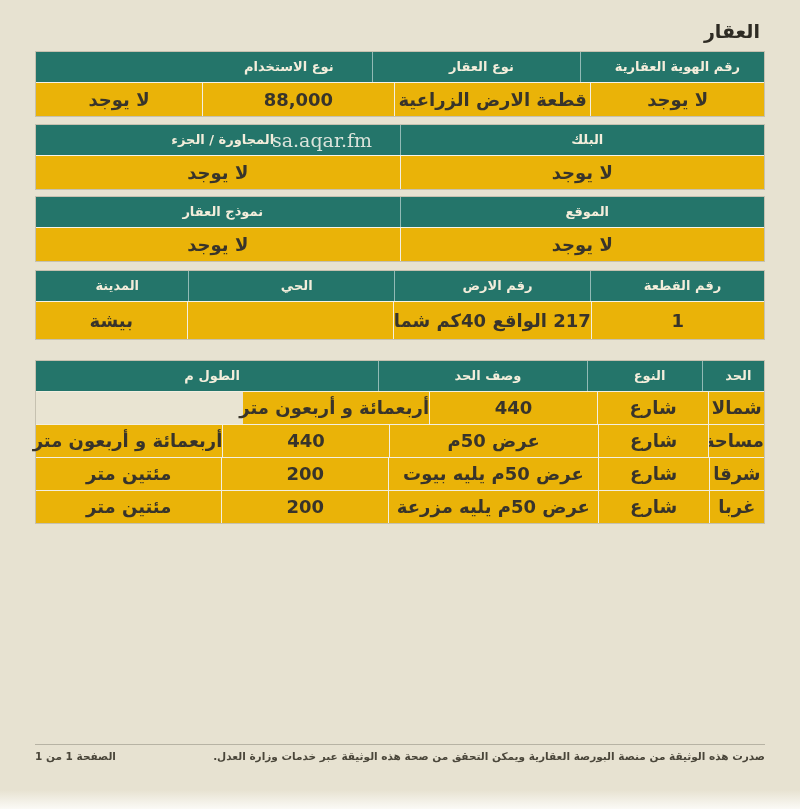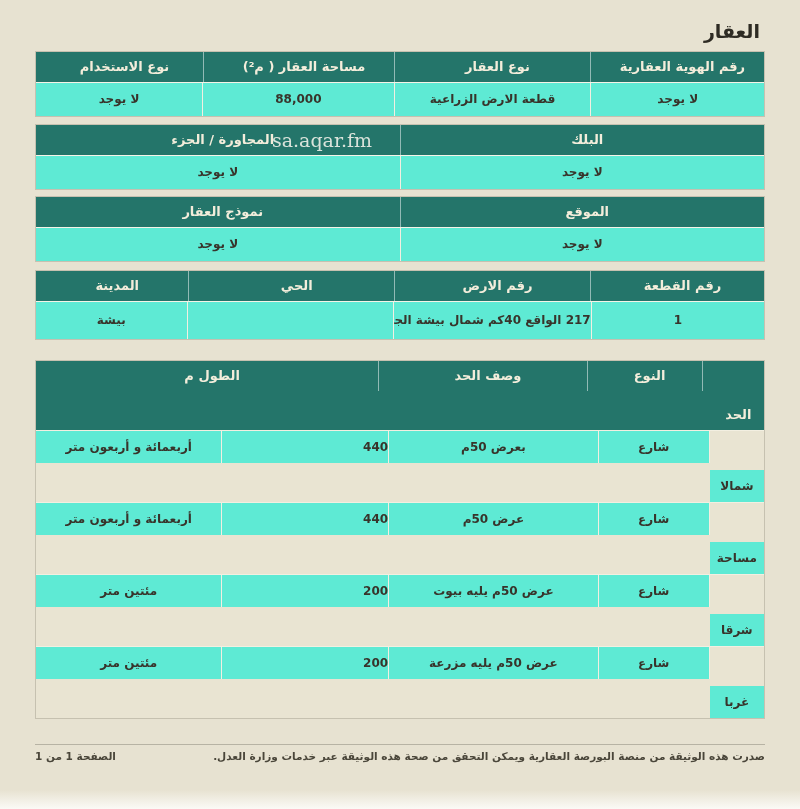--- a/index.html
+++ b/index.html
@@ -22,40 +22,40 @@
     background:#e9e4d2;
   }
   .m-t7{margin-top:7px;} .m-t6{margin-top:6px;} .m-t8{margin-top:8px;} .m-t20{margin-top:20px;}
   .row{display:flex;width:100%;}
   .headrow{background:#24756a;}
   .headrow .cell{
     color:#f3eddb;font-weight:700;font-size:13px;
     height:30px;line-height:30px;padding-left:10px;
   }
   .valrow .cell{
-    color:#38342b;font-weight:700;font-size:12px;
+    color:#38342b;font-weight:700;font-size:18px;
     height:33px;line-height:33px;
-    background:#5eead4;
+    background:#eab308;
   }
   .valrow{border-top:1px solid #f6f3e7;}
   .valrow-tall .cell{height:37px;line-height:37px;}
   .cell{
     text-align:center;
     white-space:nowrap;
     overflow:visible;
   }
   .headrow .cell + .cell{border-inline-start:1px solid rgba(255,255,255,.5);}
   .valrow .cell + .cell{border-inline-start:1px solid #f3efe1;}
   
   .c-a{width:23.8%;} .c-b{width:27%;} .c-c{width:26.3%;} .c-d{width:22.9%;}
   .c4-a{width:23.8%;} .c4-b{width:27%;} .c4-c{width:28.4%;} .c4-d{width:20.8%;}
   .c-half{width:50%;}
   
-  .b-side{width:7.5%;margin-top:39px;} .b-type{width:15.2%;} .b-desc{width:28.8%;}
-  .b-len{width:48.5%;} .b-num{width:22.9%;text-align:right;} .b-txt{width:25.6%;}
+  .b-side{width:7.5%;} .b-type{width:15.2%;} .b-desc{width:28.8%;}
+  .b-len{width:48.5%;} .b-num{width:22.9%;} .b-txt{width:25.6%;}
   .bndrow .cell{height:32px;line-height:32px;}
   .bndrow{border-top:1px solid #f3efe1;}
   
   .watermark{
     position:absolute;top:96px;left:242px;width:160px;
     text-align:center;pointer-events:none;z-index:5;
   }
   .watermark .wm-logo{
     font-size:72px;line-height:96px;font-weight:700;
     color:rgba(246,241,227,.55);
@@ -88,21 +88,20 @@
 <div class="page">
 
   <div class="doc-title">العقار</div>
 
   <div class="tables">
 
     <div class="kvtable">
       <div class="row headrow">
         <div class="cell c-a">رقم الهوية العقارية</div>
         <div class="cell c-b">نوع العقار</div>
-        <div class="cell c-c">مساحة العقار ( م²)</div>
         <div class="cell c-d">نوع الاستخدام</div>
       </div>
       <div class="row valrow">
         <div class="cell c-a">لا يوجد</div>
         <div class="cell c-b">قطعة الارض الزراعية</div>
         <div class="cell c-c">88,000</div>
         <div class="cell c-d">لا يوجد</div>
       </div>
     </div>
 
@@ -147,21 +146,20 @@
       <div class="row headrow">
         <div class="cell b-side">الحد</div>
         <div class="cell b-type">النوع</div>
         <div class="cell b-desc">وصف الحد</div>
         <div class="cell b-len">الطول م</div>
       </div>
 
       <div class="row valrow bndrow">
         <div class="cell b-side">شمالا</div>
         <div class="cell b-type">شارع</div>
-        <div class="cell b-desc">بعرض 50م</div>
         <div class="cell b-num">440</div>
         <div class="cell b-txt">أربعمائة و أربعون متر</div>
       </div>
 
       <div class="row valrow bndrow">
         <div class="cell b-side">مساحة</div>
         <div class="cell b-type">شارع</div>
         <div class="cell b-desc">عرض 50م</div>
         <div class="cell b-num">440</div>
         <div class="cell b-txt">أربعمائة و أربعون متر</div>

